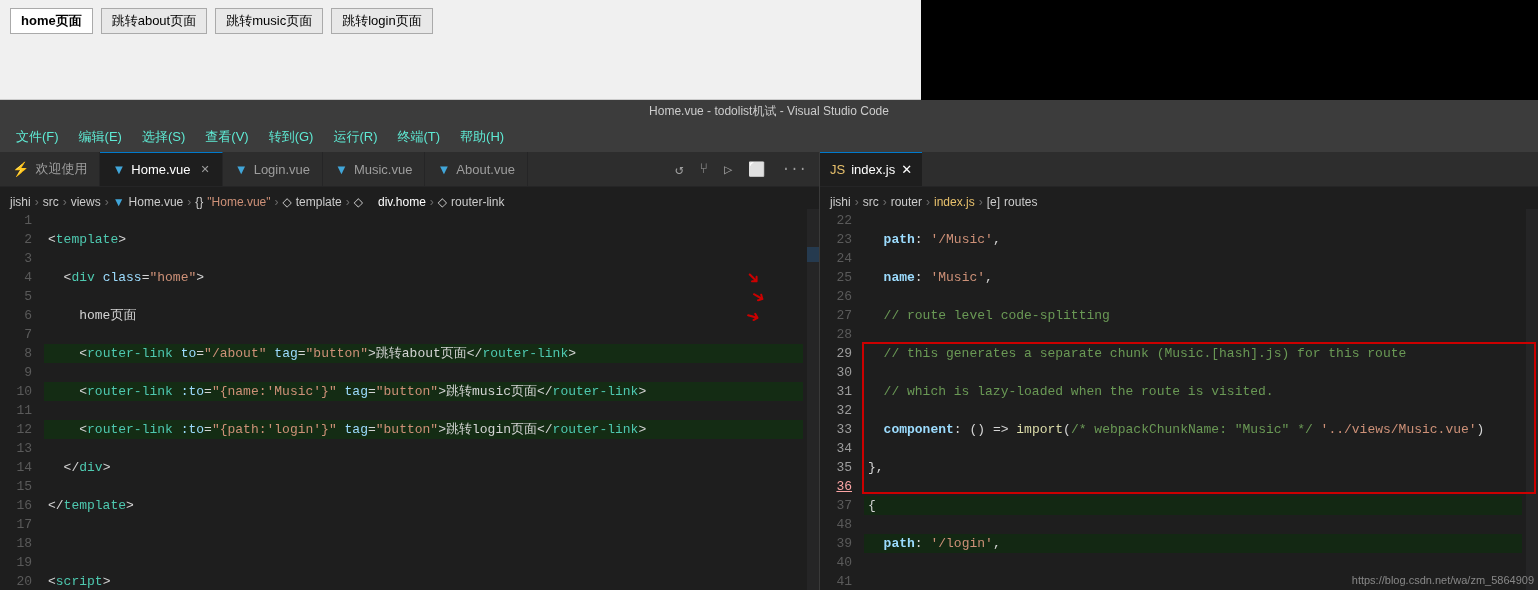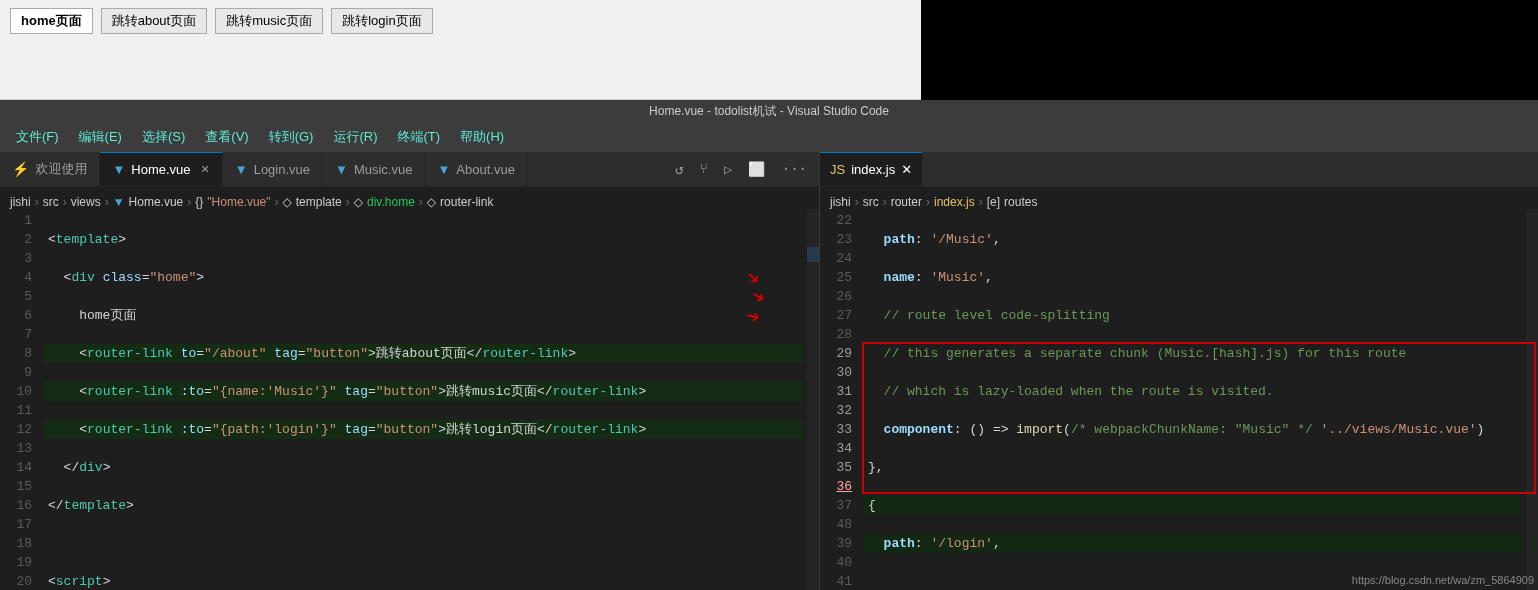--- a/index.html
+++ b/index.html
@@ -262,21 +262,21 @@
         <span style="color:#41a6d9;">▼</span>
         <span style="color:#cccccc;">Home.vue</span>
         <span class="sep">›</span>
         <span style="color:#cccccc;">{}</span>
         <span style="color:#ce9178;">"Home.vue"</span>
         <span class="sep">›</span>
         <span style="color:#cccccc;">◇</span>
         <span style="color:#cccccc;">template</span>
         <span class="sep">›</span>
         <span style="color:#cccccc;">◇</span>
-        <span style="color:#22c55e;">div.home</span>
+        <span style="color:#ffffff;margin-left:11px;">div.home</span>
         <span class="sep">›</span>
         <span style="color:#cccccc;">◇</span>
         <span style="color:#cccccc;">router-link</span>
       </div>
 
       <div style="display:flex; flex:1; overflow:hidden; position:relative;">
         <div class="line-numbers">
           <span class="ln">1</span>
             <span class="ln">2</span>
             <span class="ln">3</span>

